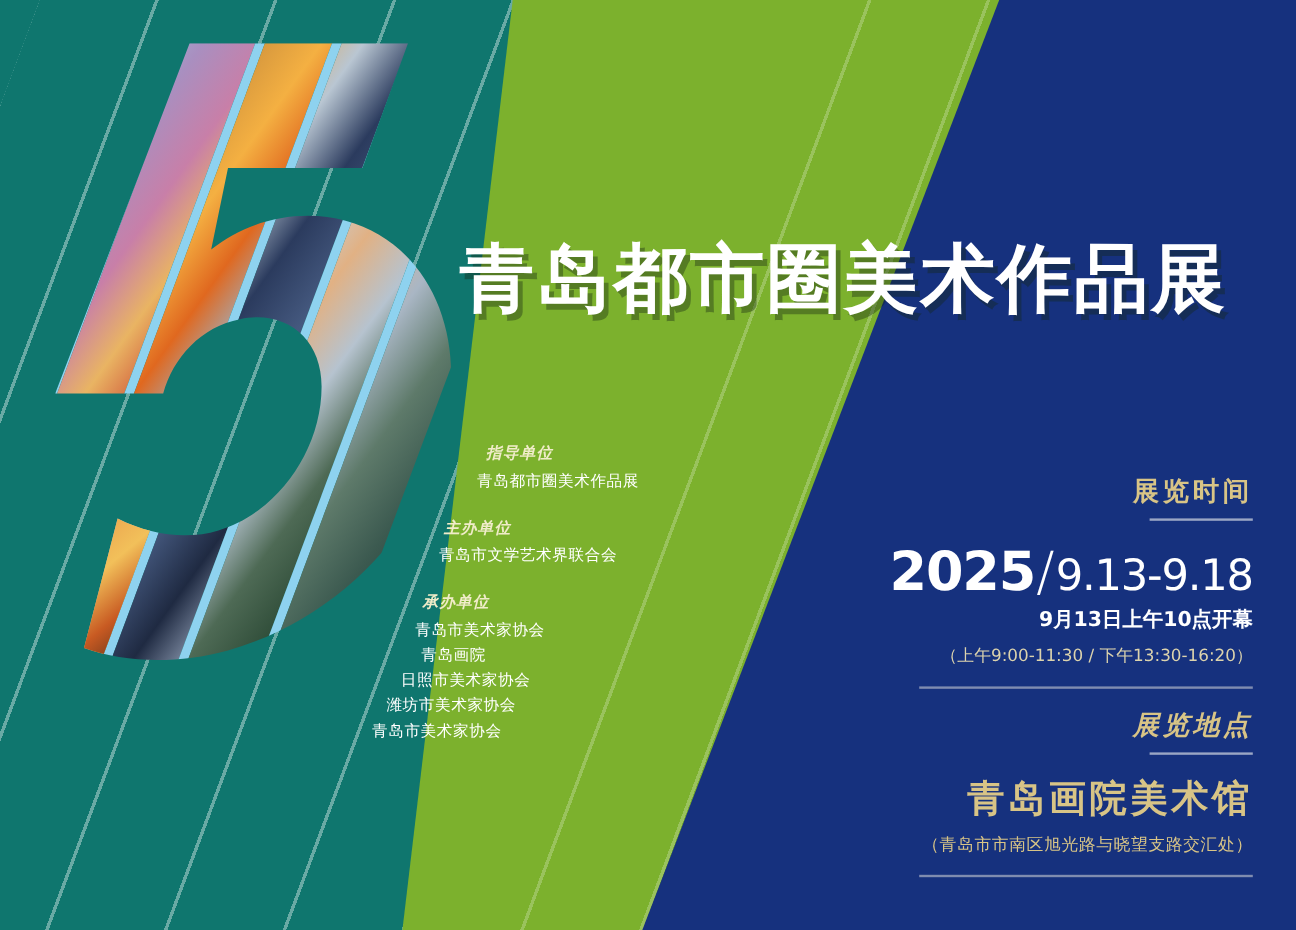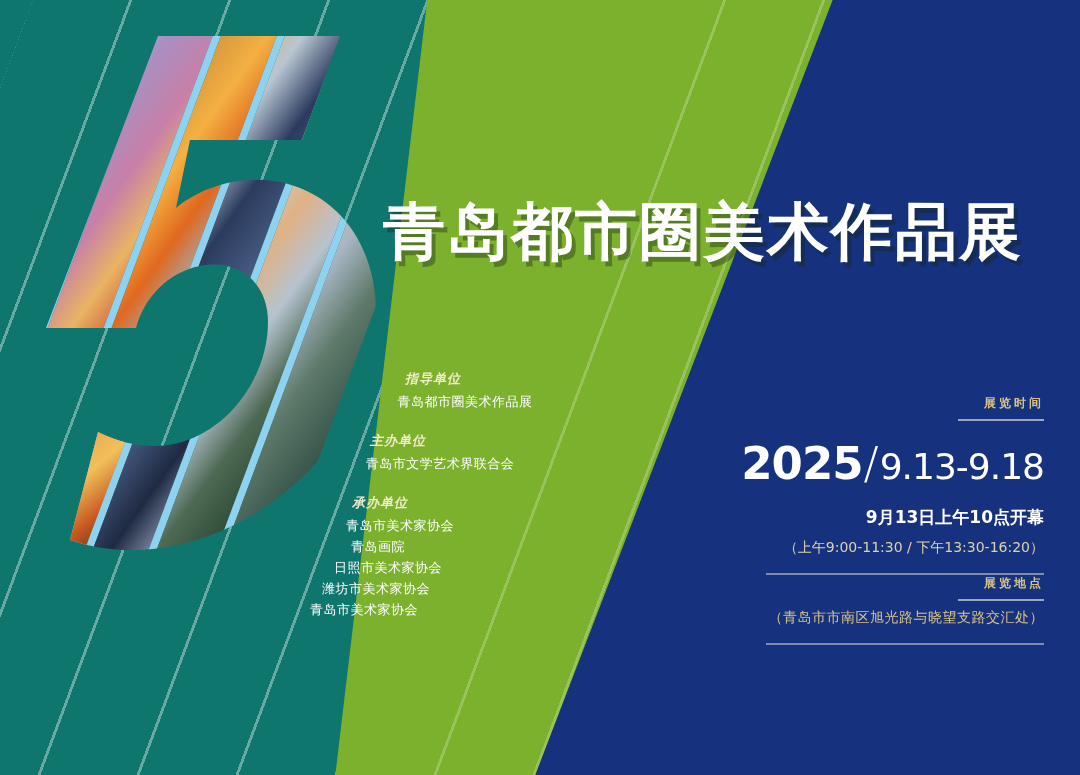--- a/index.html
+++ b/index.html
@@ -93,32 +93,32 @@
   #credits .g3 .ln:nth-child(6){transform:translateX(-46px);}
   #credits .g3 .ln:nth-child(7){transform:translateX(-56px);}
 
   
   #info{
     position:absolute;right:36px;top:395px;width:278px;
     color:#ffffff;text-align:right;
     font-family:"DejaVu Sans","Liberation Sans",sans-serif;
   }
   .gold{color:#d8c486;}
-  .lbl{font-size:12px;font-weight:700;letter-spacing:3px;}
+  .lbl{font-size:22px;font-weight:700;letter-spacing:3px;}
   .rule-short{height:2px;background:#9aa6c4;width:86px;margin:7px 0 0 auto;}
   .rule-full{height:2px;background:#7f8cb0;width:278px;margin:16px 0 0 auto;}
   .date-row{
     display:flex;align-items:baseline;justify-content:flex-end;
     margin-top:20px;white-space:nowrap;
   }
   .date-year{font-size:45px;font-weight:700;letter-spacing:-1px;line-height:1;}
   .date-slash{font-size:45px;font-weight:300;margin:0 1px;line-height:1;}
   .date-range{font-size:36px;font-weight:400;letter-spacing:-1px;line-height:1;}
   .open-note{
-    font-size:17px;font-weight:700;letter-spacing:0px;margin-top:20px;white-space:nowrap;
+    font-size:17px;font-weight:700;letter-spacing:0px;margin-top:6px;white-space:nowrap;
   }
   .hours{
     font-size:14px;color:#dcd3ad;margin-top:10px;letter-spacing:0px;white-space:nowrap;
   }
   .venue{
     font-size:31px;font-weight:700;letter-spacing:3px;margin-top:16px;white-space:nowrap;
   }
   .addr{
     font-size:14px;color:#d8c486;margin-top:8px;letter-spacing:.5px;white-space:nowrap;
   }
@@ -280,21 +280,22 @@
       <span class="date-year">2025</span>
       <span class="date-slash">/</span>
       <span class="date-range">9.13-9.18</span>
     </div>
 
     <div class="open-note">9月13日上午10点开幕</div>
     <div class="hours">（上午9:00-11:30 / 下午13:30-16:20）</div>
 
     <div class="rule-full"></div>
 
-    <div class="lbl gold" style="">展览地点</div>
+    <div class="lbl gold" style="margin-top:16px;font-style:italic;">展览地点</div>
     <div class="rule-short"></div>
 
+    <div class="venue gold">青岛画院美术馆</div>
     <div class="addr">（青岛市市南区旭光路与晓望支路交汇处）</div>
 
     <div class="rule-full"></div>
   </div>
 
 </div>
 
 </body></html>

